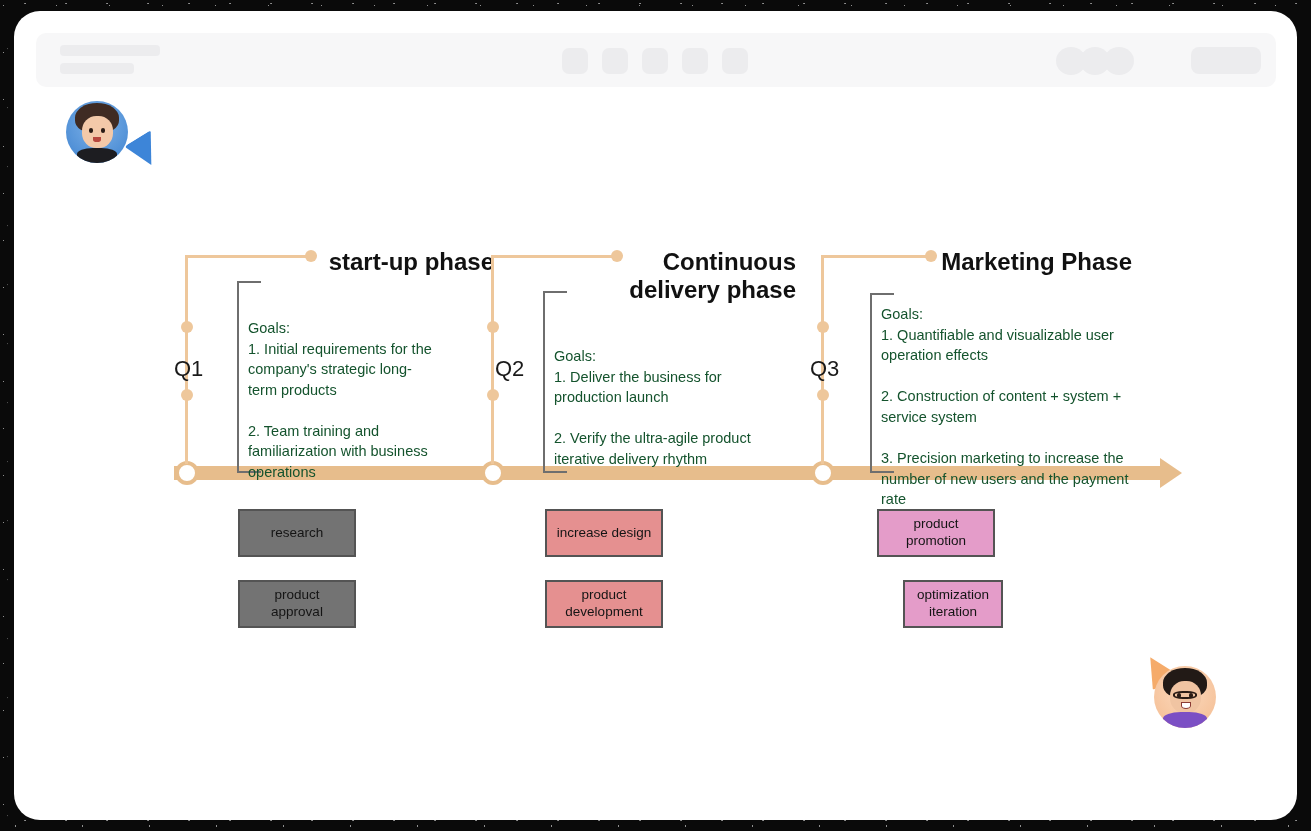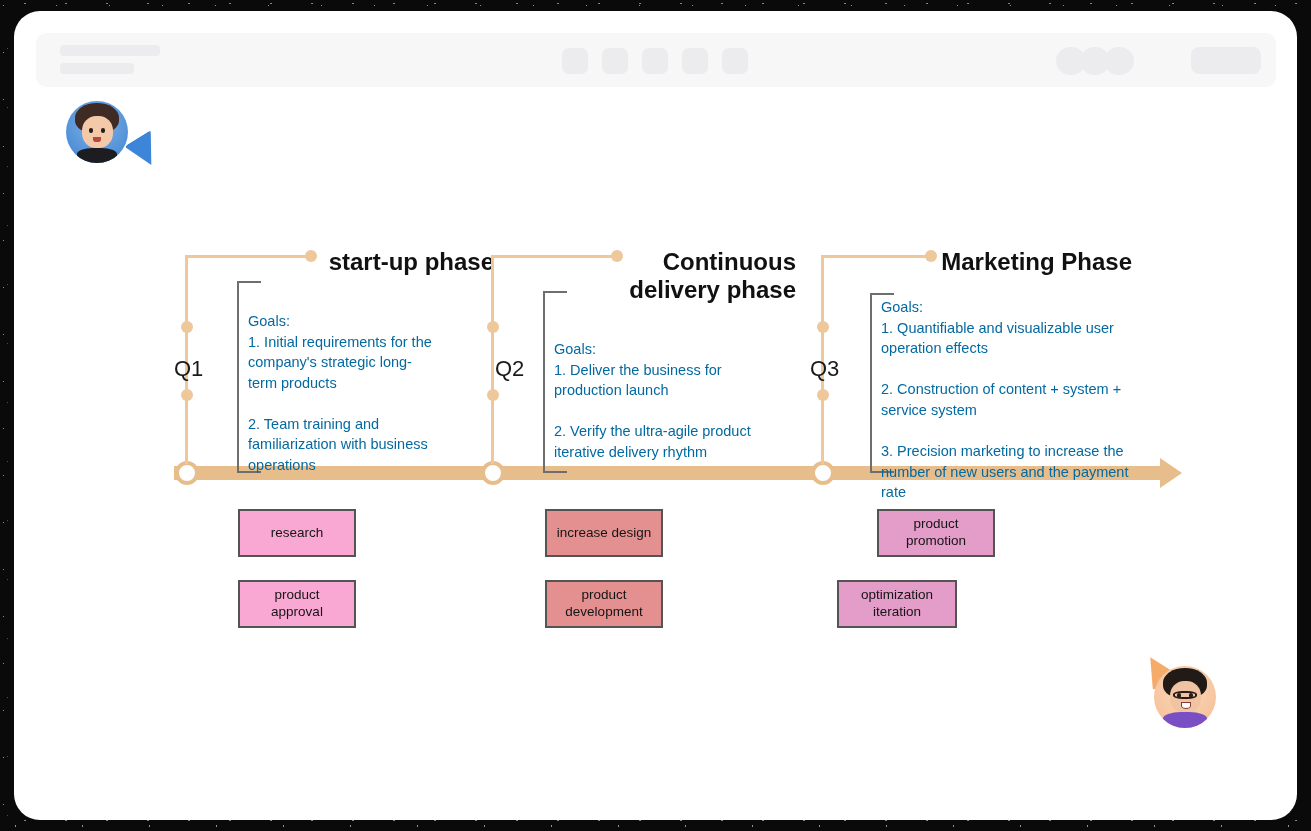--- a/index.html
+++ b/index.html
@@ -78,26 +78,26 @@
   .vline{position:absolute;width:3px;background:#eec79b;}
   .hline{position:absolute;height:3px;background:#eec79b;}
   .dot{position:absolute;width:12px;height:12px;border-radius:50%;background:#eec79b;}
 
   .qlabel{position:absolute;font-size:22px;color:#1a1a1a;font-weight:400;}
   .phase-title{position:absolute;text-align:right;font-size:24px;font-weight:700;
     color:#111;line-height:1.18;width:230px;}
   .bracket{position:absolute;border-left:2px solid #6e6e6e;box-sizing:border-box;}
   .bracket::before,.bracket::after{content:"";position:absolute;left:0;width:22px;height:2px;background:#6e6e6e;}
   .bracket::before{top:0;} .bracket::after{bottom:0;}
-  .goals{position:absolute;font-size:14.5px;line-height:1.42;color:#0369a1;white-space:pre-line;}
+  .goals{position:absolute;font-size:14.5px;line-height:1.42;color:#14532d;white-space:pre-line;margin-top:7px;}
 
   .tag{position:absolute;border:2px solid #545454;box-sizing:border-box;
     display:flex;align-items:center;justify-content:center;text-align:center;
     font-size:13.5px;line-height:1.25;color:#141414;white-space:pre-line;}
-  .tag.q1{background:#f9a8d4;}
+  .tag.q1{background:#737373;}
   .tag.q2{background:#e59090;}
   .tag.q3{background:#e49cc9;}
 </style>
 </head>
 <body>
 
 <div class="noise"></div>
 
 <div class="window">
 
@@ -216,17 +216,17 @@
 
 2. Construction of content + system +
 service system
 
 3. Precision marketing to increase the
 number of new users and the payment
 rate</div>
 
     <div class="tag q3" style="left:863px;top:498px;width:118px;height:48px">product
 promotion</div>
-    <div class="tag q3" style="left:823px;top:569px;width:120px;height:48px">optimization
+    <div class="tag q3" style="left:889px;top:569px;width:100px;height:48px">optimization
 iteration</div>
 
   </div>
 </div>
 
 </body></html>

